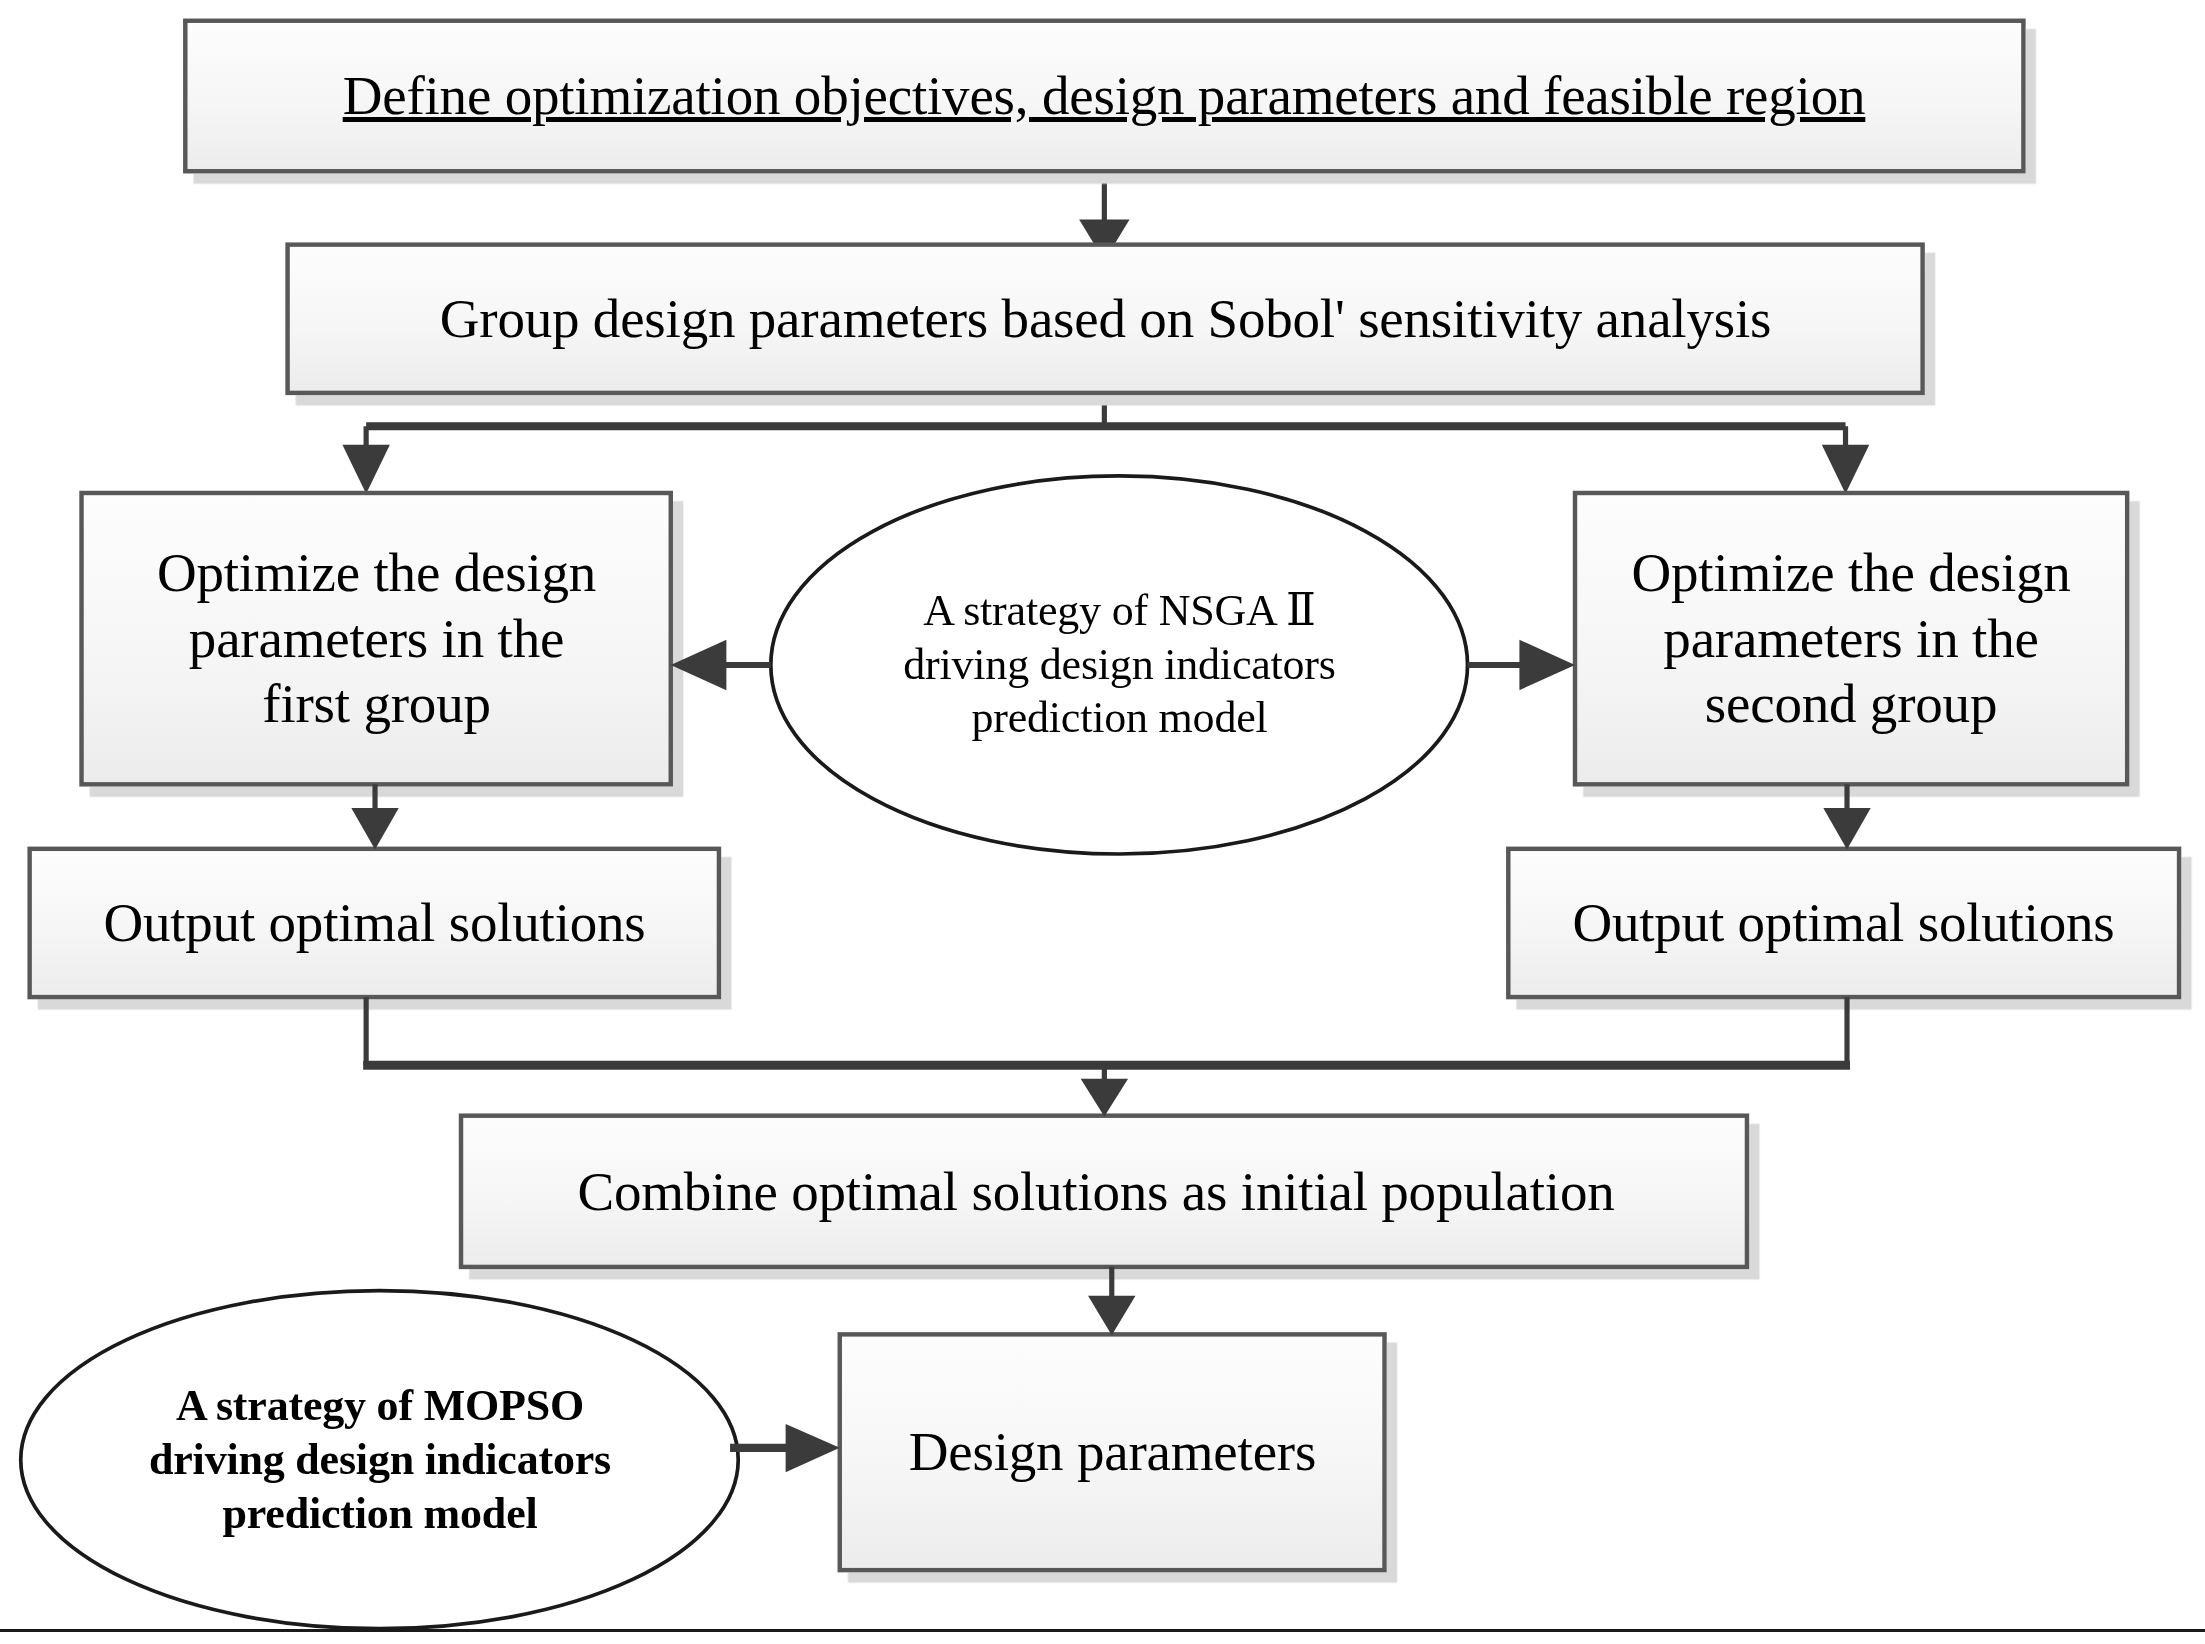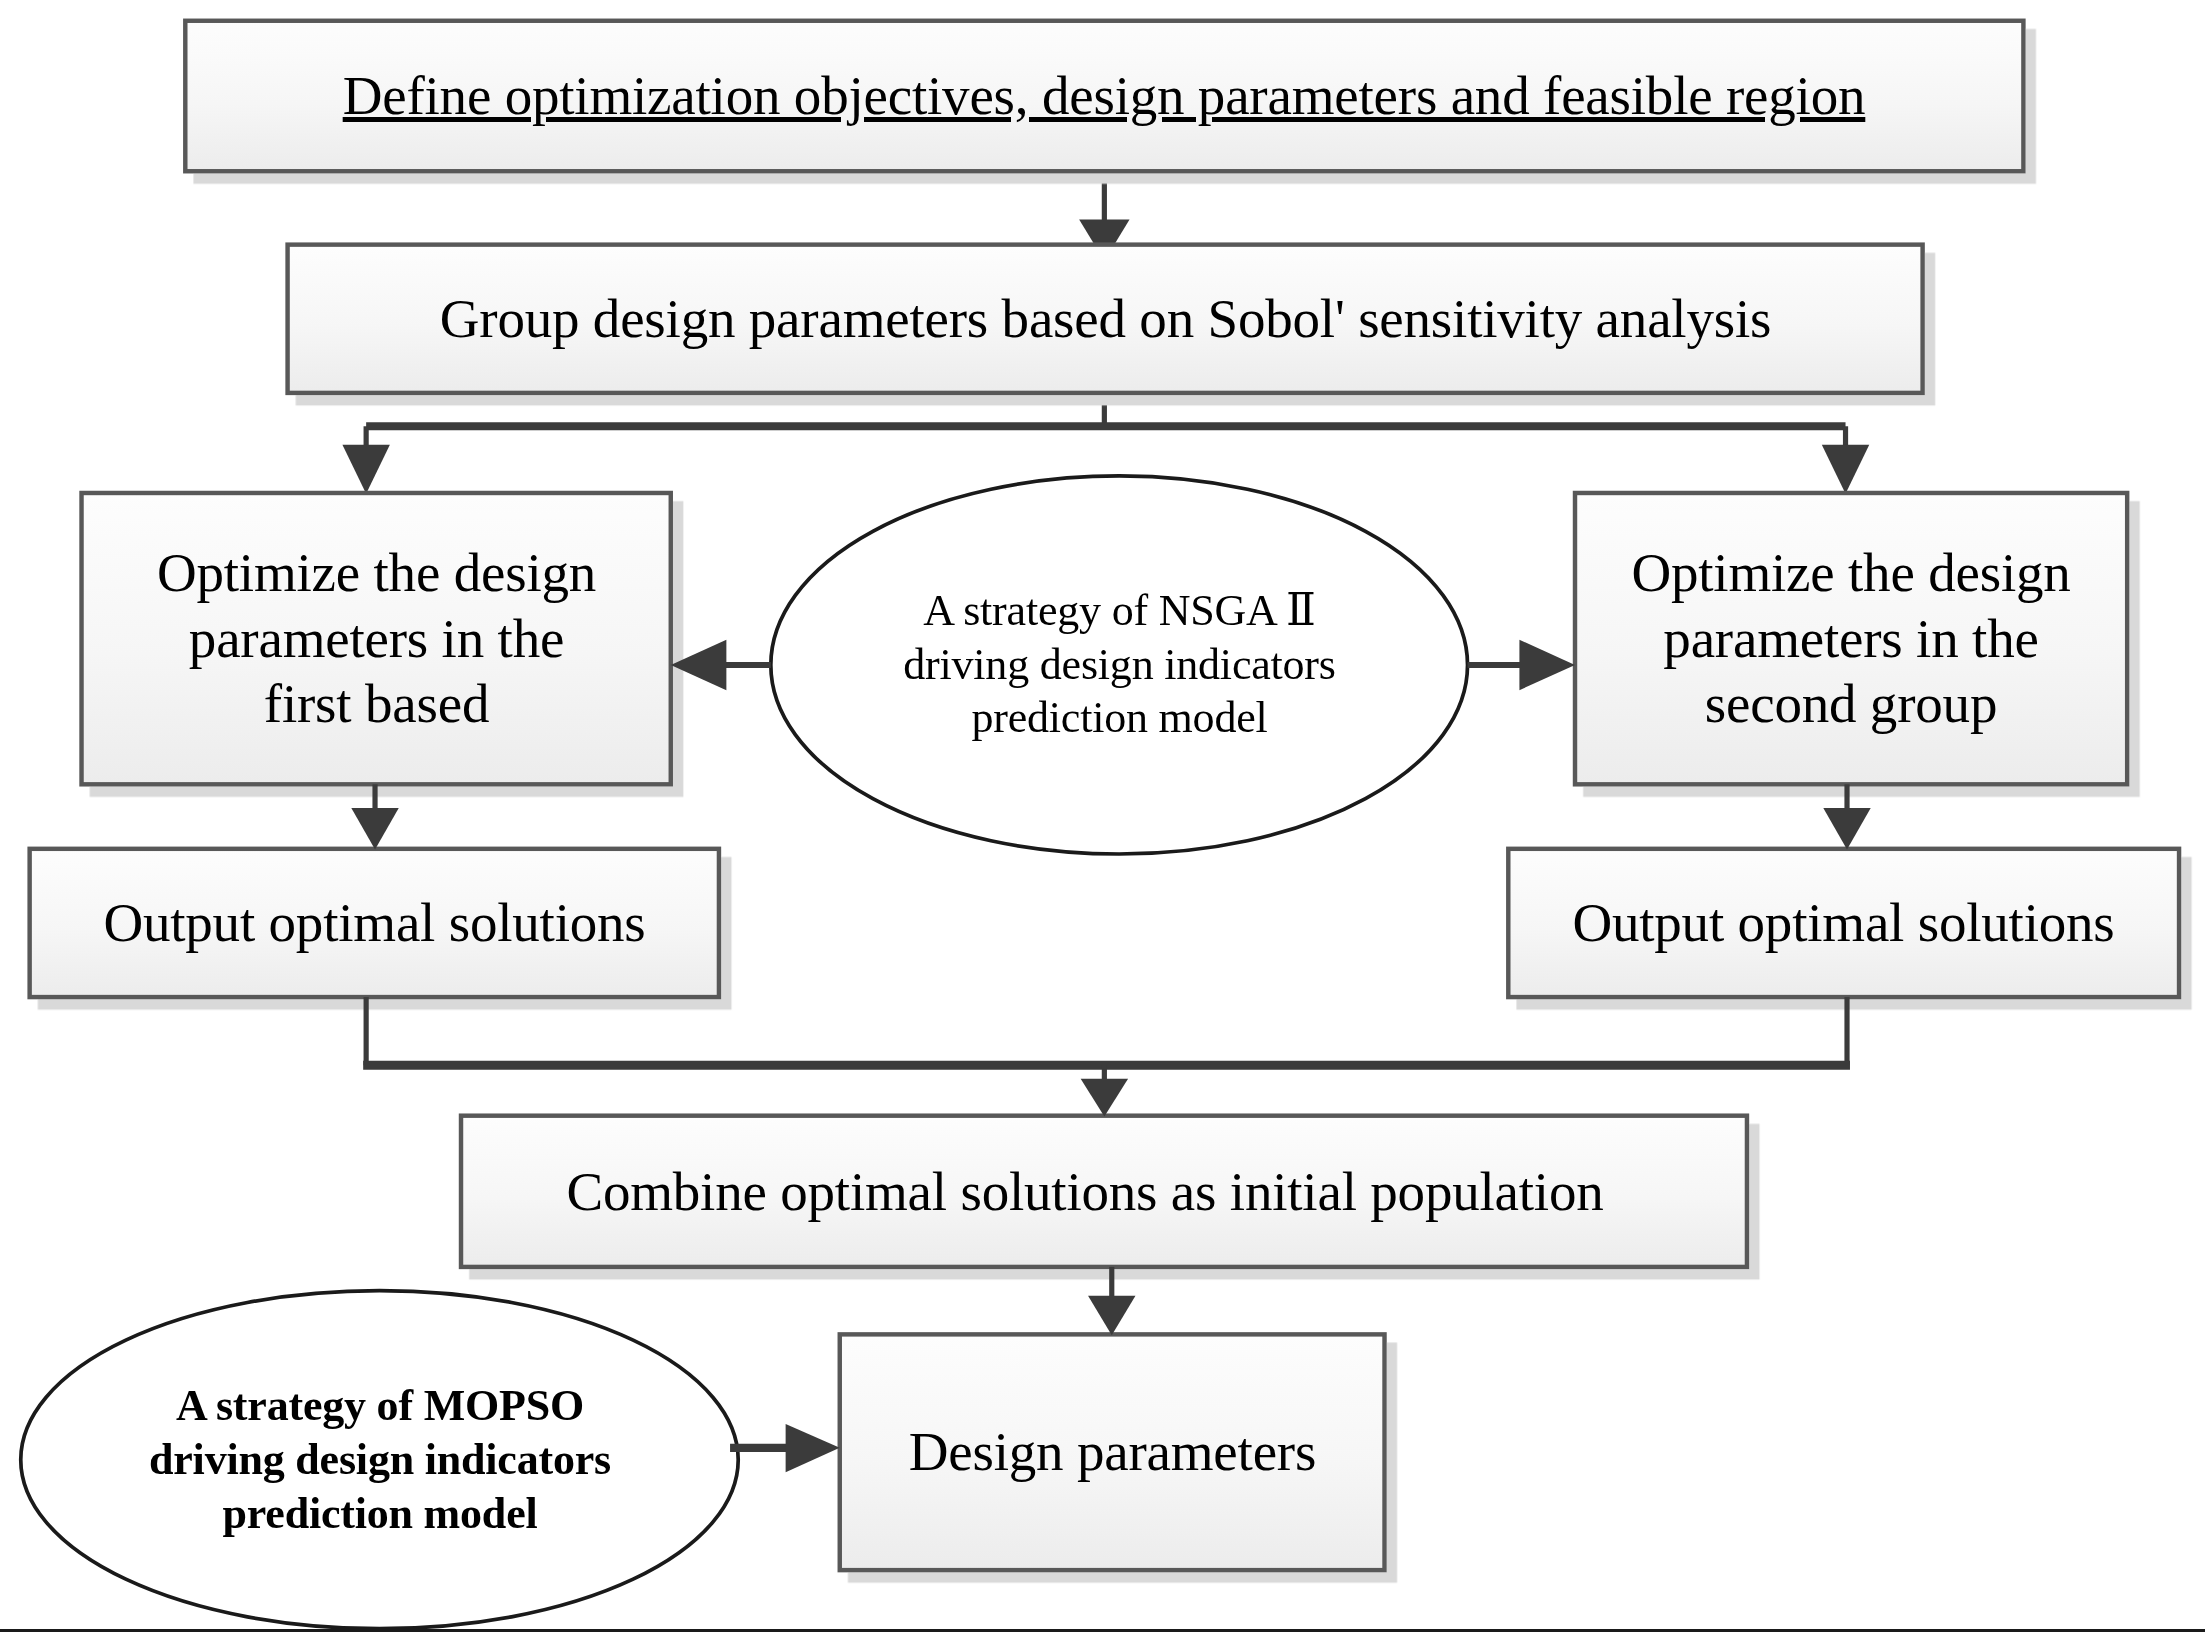--- a/index.html
+++ b/index.html
@@ -159,21 +159,21 @@
   </div>
 
   <div class="node-text" style="left:288px; top:245px; width:1635px; height:148px;">
     <span>Group design parameters based on Sobol' sensitivity analysis</span>
   </div>
 
   <div class="node-text" style="left:82px; top:493px; width:589px; height:291px;">
     <span>
       <span style="display:block">Optimize the design</span>
       <span style="display:block">parameters in the</span>
-      <span style="display:block">first based</span>
+      <span style="display:block">first group</span>
     </span>
   </div>
 
   <div class="node-text ellipse-text" style="left:782px; top:489px; width:675px; height:351px;">
     <span>
       <span style="display:block">A strategy of NSGA Ⅱ</span>
       <span style="display:block">driving design indicators</span>
       <span style="display:block">prediction model</span>
     </span>
   </div>
@@ -187,21 +187,21 @@
   </div>
 
   <div class="node-text" style="left:30px; top:849px; width:689px; height:148px;">
     <span>Output optimal solutions</span>
   </div>
 
   <div class="node-text" style="left:1508px; top:849px; width:671px; height:148px;">
     <span>Output optimal solutions</span>
   </div>
 
-  <div class="node-text" style="left:442px; top:1116px; width:1286px; height:151px;justify-content:flex-end;">
+  <div class="node-text" style="left:453px; top:1116px; width:1286px; height:151px;justify-content:flex-end;">
     <span>Combine optimal solutions as initial population</span>
   </div>
 
   <div class="node-text ellipse-text" style="left:30px; top:1297px; width:700px; height:326px;font-weight:bold;">
     <span>
       <span style="display:block">A strategy of MOPSO</span>
       <span style="display:block">driving design indicators</span>
       <span style="display:block">prediction model</span>
     </span>
   </div>

